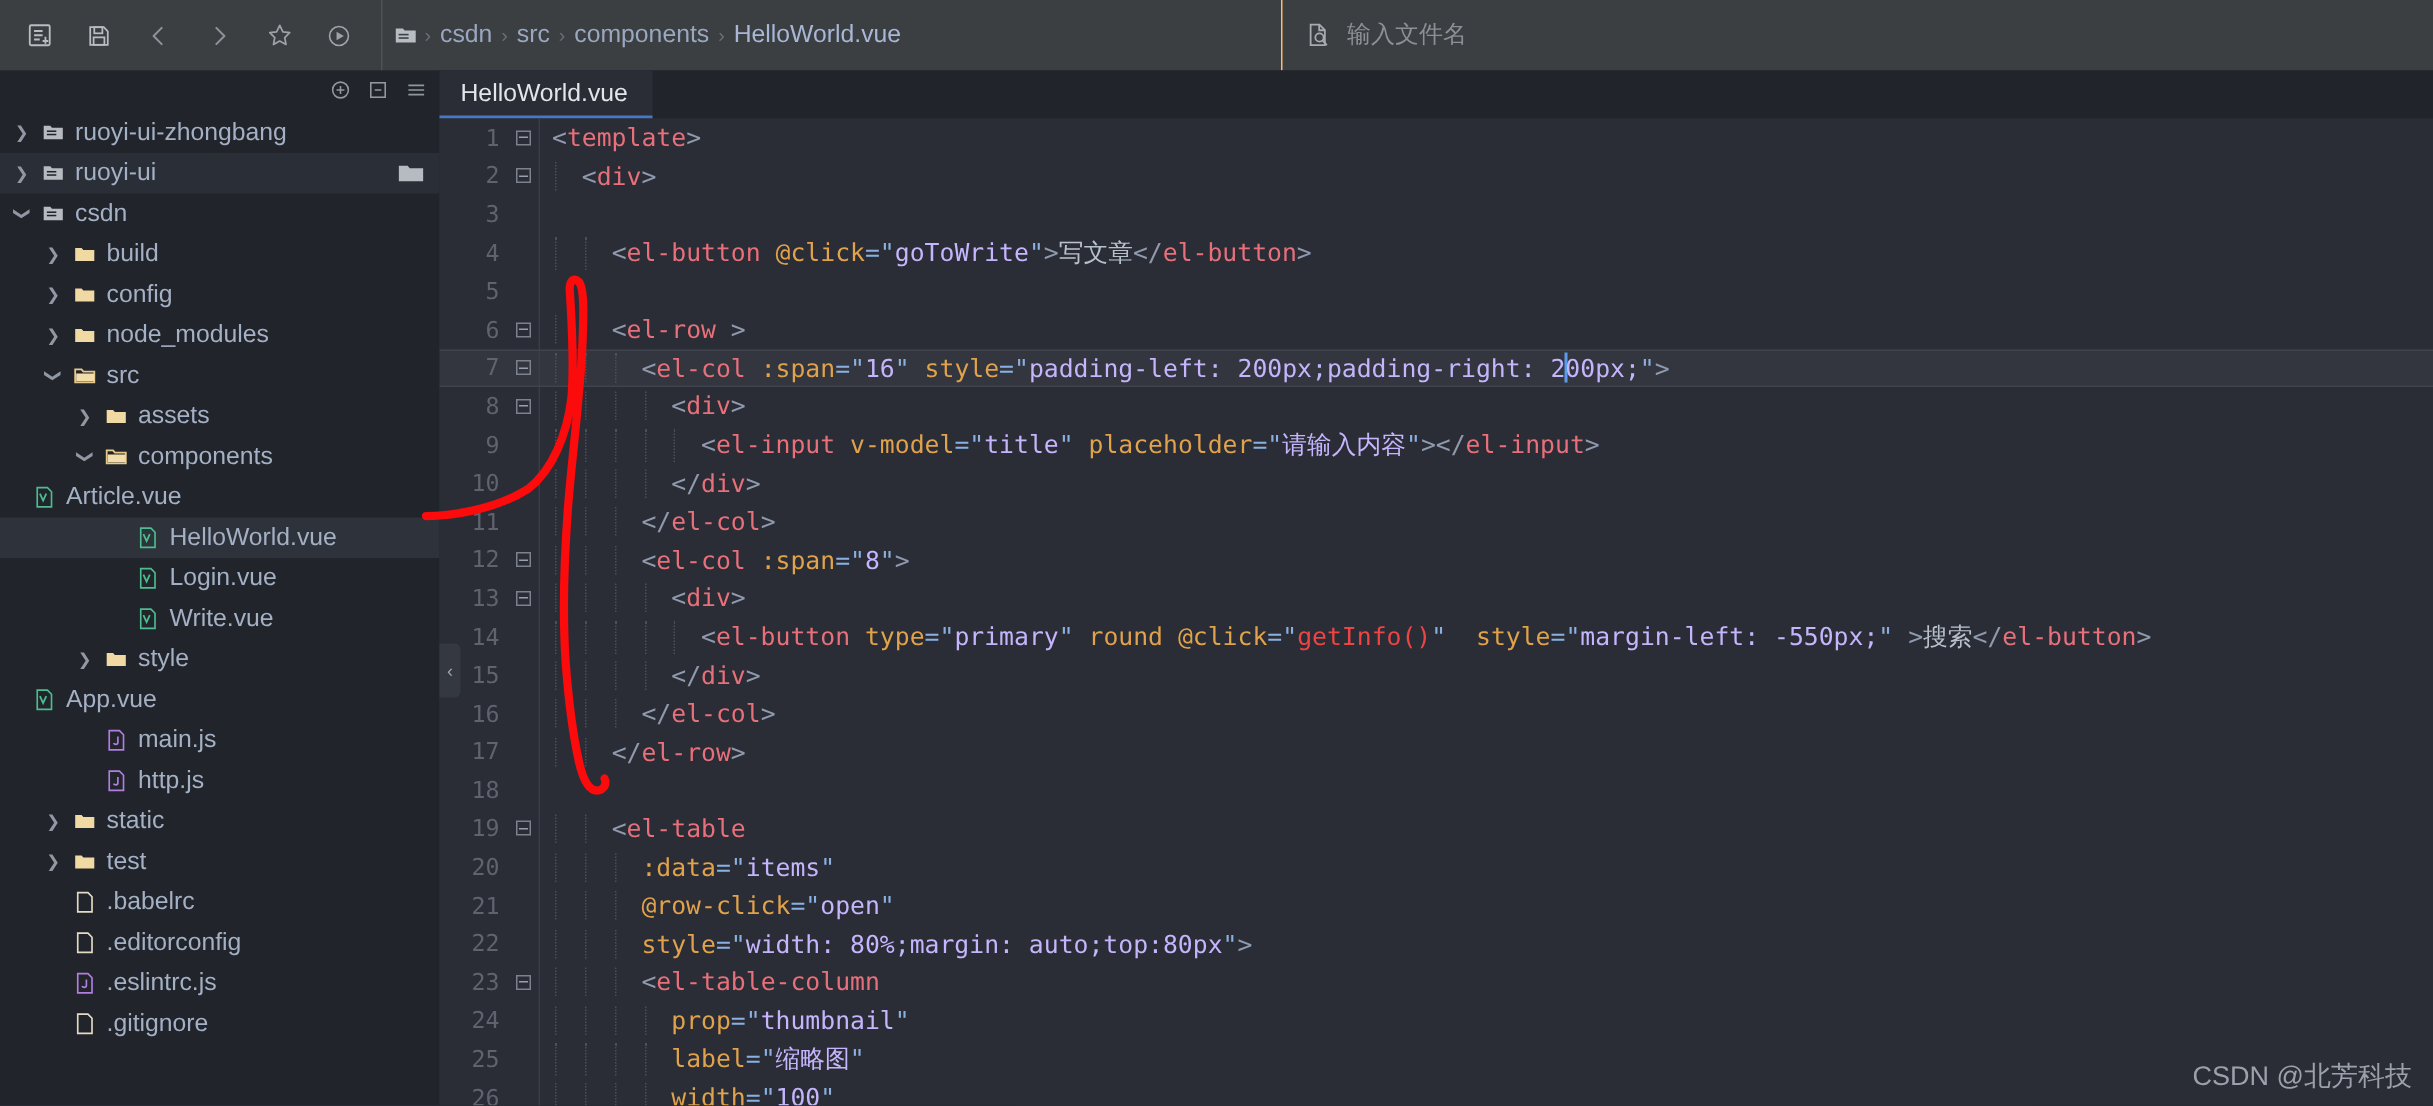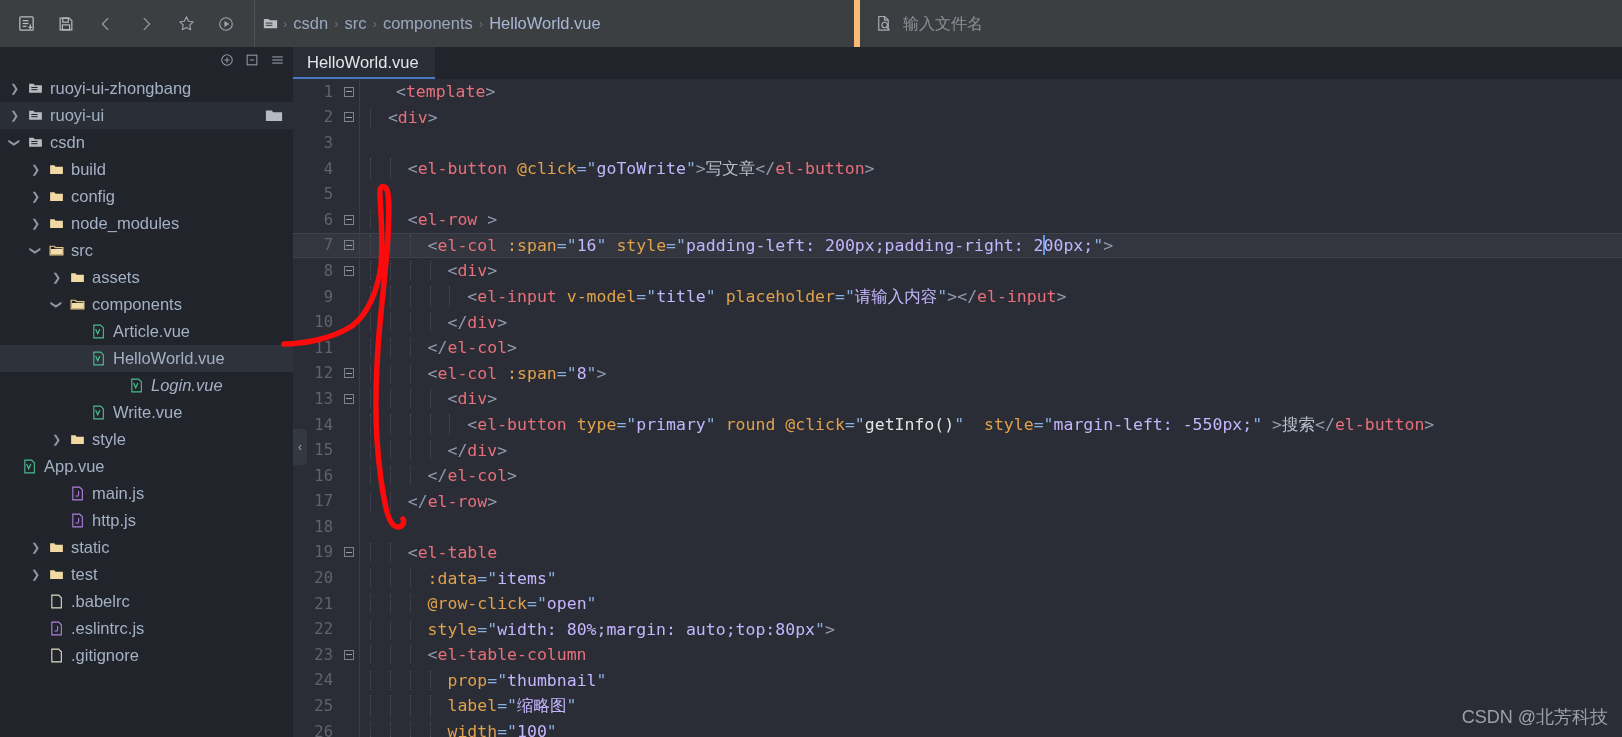--- a/index.html
+++ b/index.html
@@ -39,21 +39,21 @@
   .bc-item {
     color: #9aa7c0; font-size: 16.5px; padding: 0 5px; cursor: pointer;
     white-space: nowrap;
   }
   .bc-item.last { color: #a9b7d6; }
   .bc-chev { color: #6a6f78; font-size: 13px; padding: 0 1px; user-select: none; }
 
   .file-search {
     display: flex; align-items: center;
     height: 47px;
-    border-left: 6px solid #fdba74;
+    border-left: 1px solid #fdba74;
     padding-left: 14px;
     flex: 1 1 auto;
   }
   .fs-icon { color: #a7abb2; margin-right: 10px; display: flex; }
   .fs-input {
     background: transparent; border: none; outline: none;
     color: #cfd2d6; font-size: 16px;
     font-family: "Liberation Sans", sans-serif;
     width: 420px;
   }
@@ -132,21 +132,21 @@
   .gutter-line { width: 1px; background: #393d47; align-self: stretch; margin-right: 0px; }
   .ctext { padding-left: 8px; position: relative; }
 
   
   .t-br   { color: #8f9aae; }   
   .t-tag  { color: #e8707a; }   
   .t-attr { color: #e0a24a; }   
   .t-eq   { color: #89b0e0; }   
   .t-str  { color: #c4b5fd; }   
   .t-quote{ color: #89b0e0; }   
-  .t-fn   { color: #e5e5e5; }   
+  .t-fn   { color: #ef4444; }   
   .t-cn   { color: #b8c0cc; }   
   .t-plain{ color: #bcc3cf; }
 
   .cursor {
     display: inline-block; width: 2px; height: 20px; background: #5a9bf0;
     vertical-align: -4px; margin: 0 -1px;
   }
 
   
   .iguide { position: absolute; top: 0; bottom: 0; width: 1px; border-left: 1px dotted #4a4f5a; }
@@ -366,41 +366,41 @@
           <div class="row" style="padding-left: 48px;">
             <span class="arrow" style="font-size: 11px; transform: rotate(90deg);">❯</span>
             <span class="ficon">
               <svg width="17" height="17" viewBox="0 0 20 20">
                 <path d="M2.5 5h5l1.4 1.7h8.6v8.5h-15z" fill="none" stroke="#e7c98a" stroke-width="1.4"></path>
                 <path d="M3.3 8.2h14v6.2h-14z" fill="#f3ddab"></path>
               </svg>
             </span>
             <span class="lbl">components</span>
           </div>
-          <div class="row" style="padding-left: 69px;">
+          <div class="row" style="">
             <span class="arrow"></span>
             <span class="ficon">
               <svg width="17" height="17" viewBox="0 0 20 20">
                 <path d="M4.5 2.5h8l3.2 3.2V17.5h-11.2z" fill="none" stroke="#4bbd8f" stroke-width="1.3"></path>
                 <path d="M6.6 7.2l2.5 5.4 2.5-5.4" fill="none" stroke="#4bbd8f" stroke-width="1.4"></path>
               </svg>
             </span>
             <span class="lbl">Article.vue</span>
           </div>
           <div class="row sel" style="padding-left: 69px;">
             <span class="arrow"></span>
             <span class="ficon">
               <svg width="17" height="17" viewBox="0 0 20 20">
                 <path d="M4.5 2.5h8l3.2 3.2V17.5h-11.2z" fill="none" stroke="#4bbd8f" stroke-width="1.3"></path>
                 <path d="M6.6 7.2l2.5 5.4 2.5-5.4" fill="none" stroke="#4bbd8f" stroke-width="1.4"></path>
               </svg>
             </span>
             <span class="lbl">HelloWorld.vue</span>
           </div>
-          <div class="row" style="padding-left: 107px; font-style: italic;">
+          <div class="row" style="padding-left: 69px;">
             <span class="arrow"></span>
             <span class="ficon">
               <svg width="17" height="17" viewBox="0 0 20 20">
                 <path d="M4.5 2.5h8l3.2 3.2V17.5h-11.2z" fill="none" stroke="#4bbd8f" stroke-width="1.3"></path>
                 <path d="M6.6 7.2l2.5 5.4 2.5-5.4" fill="none" stroke="#4bbd8f" stroke-width="1.4"></path>
               </svg>
             </span>
             <span class="lbl">Login.vue</span>
           </div>
           <div class="row" style="padding-left: 69px;">
@@ -471,20 +471,29 @@
             <span class="lbl">test</span>
           </div>
           <div class="row" style="padding-left: 27px;">
             <span class="arrow"></span>
             <span class="ficon">
               <svg width="17" height="17" viewBox="0 0 20 20">
                 <path d="M4.5 2.5h8l3.2 3.2V17.5h-11.2z" fill="none" stroke="#e3dcc3" stroke-width="1.3"></path>
               </svg>
             </span>
             <span class="lbl">.babelrc</span>
+          </div>
+          <div class="row" style="padding-left: 27px;">
+            <span class="arrow"></span>
+            <span class="ficon">
+              <svg width="17" height="17" viewBox="0 0 20 20">
+                <path d="M4.5 2.5h8l3.2 3.2V17.5h-11.2z" fill="none" stroke="#e3dcc3" stroke-width="1.3"></path>
+              </svg>
+            </span>
+            <span class="lbl">.editorconfig</span>
           </div>
           <div class="row" style="padding-left: 27px;">
             <span class="arrow"></span>
             <span class="ficon">
               <svg width="17" height="17" viewBox="0 0 20 20">
                 <path d="M4.5 2.5h8l3.2 3.2V17.5h-11.2z" fill="none" stroke="#b07fe0" stroke-width="1.3"></path>
                 <path d="M11.3 7v4.6c0 1.1-.7 1.6-1.7 1.6-.8 0-1.4-.35-1.75-.95" fill="none" stroke="#b07fe0" stroke-width="1.3"></path>
               </svg>
             </span>
             <span class="lbl">.eslintrc.js</span>
@@ -499,21 +508,21 @@
             <span class="lbl">.gitignore</span>
           </div>
         </div>
     </div>
 
     <div class="editor-wrap">
       <div class="tabbar">
         <div class="tab">HelloWorld.vue</div>
       </div>
       <div class="code-area" id="code-area">
-          <div class="codeline"><span class="lnum">1</span><span class="fold"><span class="box"><i></i></span></span><span class="gutter-line"></span><span class="ctext" style="position: relative; margin-left: 28px;"><span class="t-br">&lt;</span><span class="t-tag">template</span><span class="t-br">&gt;</span></span></div>
+          <div class="codeline"><span class="lnum">1</span><span class="fold"><span class="box"><i></i></span></span><span class="gutter-line"></span><span class="ctext" style="position: relative;"><span class="t-br">&lt;</span><span class="t-tag">template</span><span class="t-br">&gt;</span></span></div>
           <div class="codeline"><span class="lnum">2</span><span class="fold"><span class="box"><i></i></span></span><span class="gutter-line"></span><span class="ctext" style="position: relative;"><span class="t-plain">  </span><span class="t-br">&lt;</span><span class="t-tag">div</span><span class="t-br">&gt;</span><span class="iguide" style="left: 10px;"></span></span></div>
           <div class="codeline"><span class="lnum">3</span><span class="fold"></span><span class="gutter-line"></span><span class="ctext" style="position: relative;"><span class="iguide" style="left: 10px;"></span></span></div>
           <div class="codeline"><span class="lnum">4</span><span class="fold"></span><span class="gutter-line"></span><span class="ctext" style="position: relative;"><span class="t-plain">    </span><span class="t-br">&lt;</span><span class="t-tag">el-button</span><span class="t-plain"> </span><span class="t-attr">@click</span><span class="t-eq">=</span><span class="t-quote">"</span><span class="t-str">goToWrite</span><span class="t-quote">"</span><span class="t-br">&gt;</span><span class="t-cn">写文章</span><span class="t-br">&lt;/</span><span class="t-tag">el-button</span><span class="t-br">&gt;</span><span class="iguide" style="left: 10px;"></span><span class="iguide" style="left: 29.85px;"></span></span></div>
           <div class="codeline"><span class="lnum">5</span><span class="fold"></span><span class="gutter-line"></span><span class="ctext" style="position: relative;"><span class="iguide" style="left: 10px;"></span><span class="iguide" style="left: 29.85px;"></span></span></div>
           <div class="codeline"><span class="lnum">6</span><span class="fold"><span class="box"><i></i></span></span><span class="gutter-line"></span><span class="ctext" style="position: relative;"><span class="t-plain">    </span><span class="t-br">&lt;</span><span class="t-tag">el-row</span><span class="t-plain"> </span><span class="t-br">&gt;</span><span class="iguide" style="left: 10px;"></span><span class="iguide" style="left: 29.85px;"></span></span></div>
           <div class="codeline cur"><span class="lnum">7</span><span class="fold"><span class="box"><i></i></span></span><span class="gutter-line"></span><span class="ctext" style="position: relative;"><span class="t-plain">      </span><span class="t-br">&lt;</span><span class="t-tag">el-col</span><span class="t-plain"> </span><span class="t-attr">:span</span><span class="t-eq">=</span><span class="t-quote">"</span><span class="t-str">16</span><span class="t-quote">"</span><span class="t-plain"> </span><span class="t-attr">style</span><span class="t-eq">=</span><span class="t-quote">"</span><span class="t-str">padding-left: 200px;padding-right: 2</span><span class="cursor"></span><span class="t-str">00px;</span><span class="t-quote">"</span><span class="t-br">&gt;</span><span class="iguide" style="left: 10px;"></span><span class="iguide" style="left: 29.85px;"></span><span class="iguide" style="left: 49.7px;"></span></span></div>
           <div class="codeline"><span class="lnum">8</span><span class="fold"><span class="box"><i></i></span></span><span class="gutter-line"></span><span class="ctext" style="position: relative;"><span class="t-plain">        </span><span class="t-br">&lt;</span><span class="t-tag">div</span><span class="t-br">&gt;</span><span class="iguide" style="left: 10px;"></span><span class="iguide" style="left: 29.85px;"></span><span class="iguide" style="left: 49.7px;"></span><span class="iguide" style="left: 69.55px;"></span></span></div>
           <div class="codeline"><span class="lnum">9</span><span class="fold"></span><span class="gutter-line"></span><span class="ctext" style="position: relative;"><span class="t-plain">          </span><span class="t-br">&lt;</span><span class="t-tag">el-input</span><span class="t-plain"> </span><span class="t-attr">v-model</span><span class="t-eq">=</span><span class="t-quote">"</span><span class="t-str">title</span><span class="t-quote">"</span><span class="t-plain"> </span><span class="t-attr">placeholder</span><span class="t-eq">=</span><span class="t-quote">"</span><span class="t-str">请输入内容</span><span class="t-quote">"</span><span class="t-br">&gt;</span><span class="t-br">&lt;/</span><span class="t-tag">el-input</span><span class="t-br">&gt;</span><span class="iguide" style="left: 10px;"></span><span class="iguide" style="left: 29.85px;"></span><span class="iguide" style="left: 49.7px;"></span><span class="iguide" style="left: 69.55px;"></span><span class="iguide" style="left: 89.4px;"></span></span></div>
           <div class="codeline"><span class="lnum">10</span><span class="fold"></span><span class="gutter-line"></span><span class="ctext" style="position: relative;"><span class="t-plain">        </span><span class="t-br">&lt;/</span><span class="t-tag">div</span><span class="t-br">&gt;</span><span class="iguide" style="left: 10px;"></span><span class="iguide" style="left: 29.85px;"></span><span class="iguide" style="left: 49.7px;"></span><span class="iguide" style="left: 69.55px;"></span></span></div>
           <div class="codeline"><span class="lnum">11</span><span class="fold"></span><span class="gutter-line"></span><span class="ctext" style="position: relative;"><span class="t-plain">      </span><span class="t-br">&lt;/</span><span class="t-tag">el-col</span><span class="t-br">&gt;</span><span class="iguide" style="left: 10px;"></span><span class="iguide" style="left: 29.85px;"></span><span class="iguide" style="left: 49.7px;"></span></span></div>

